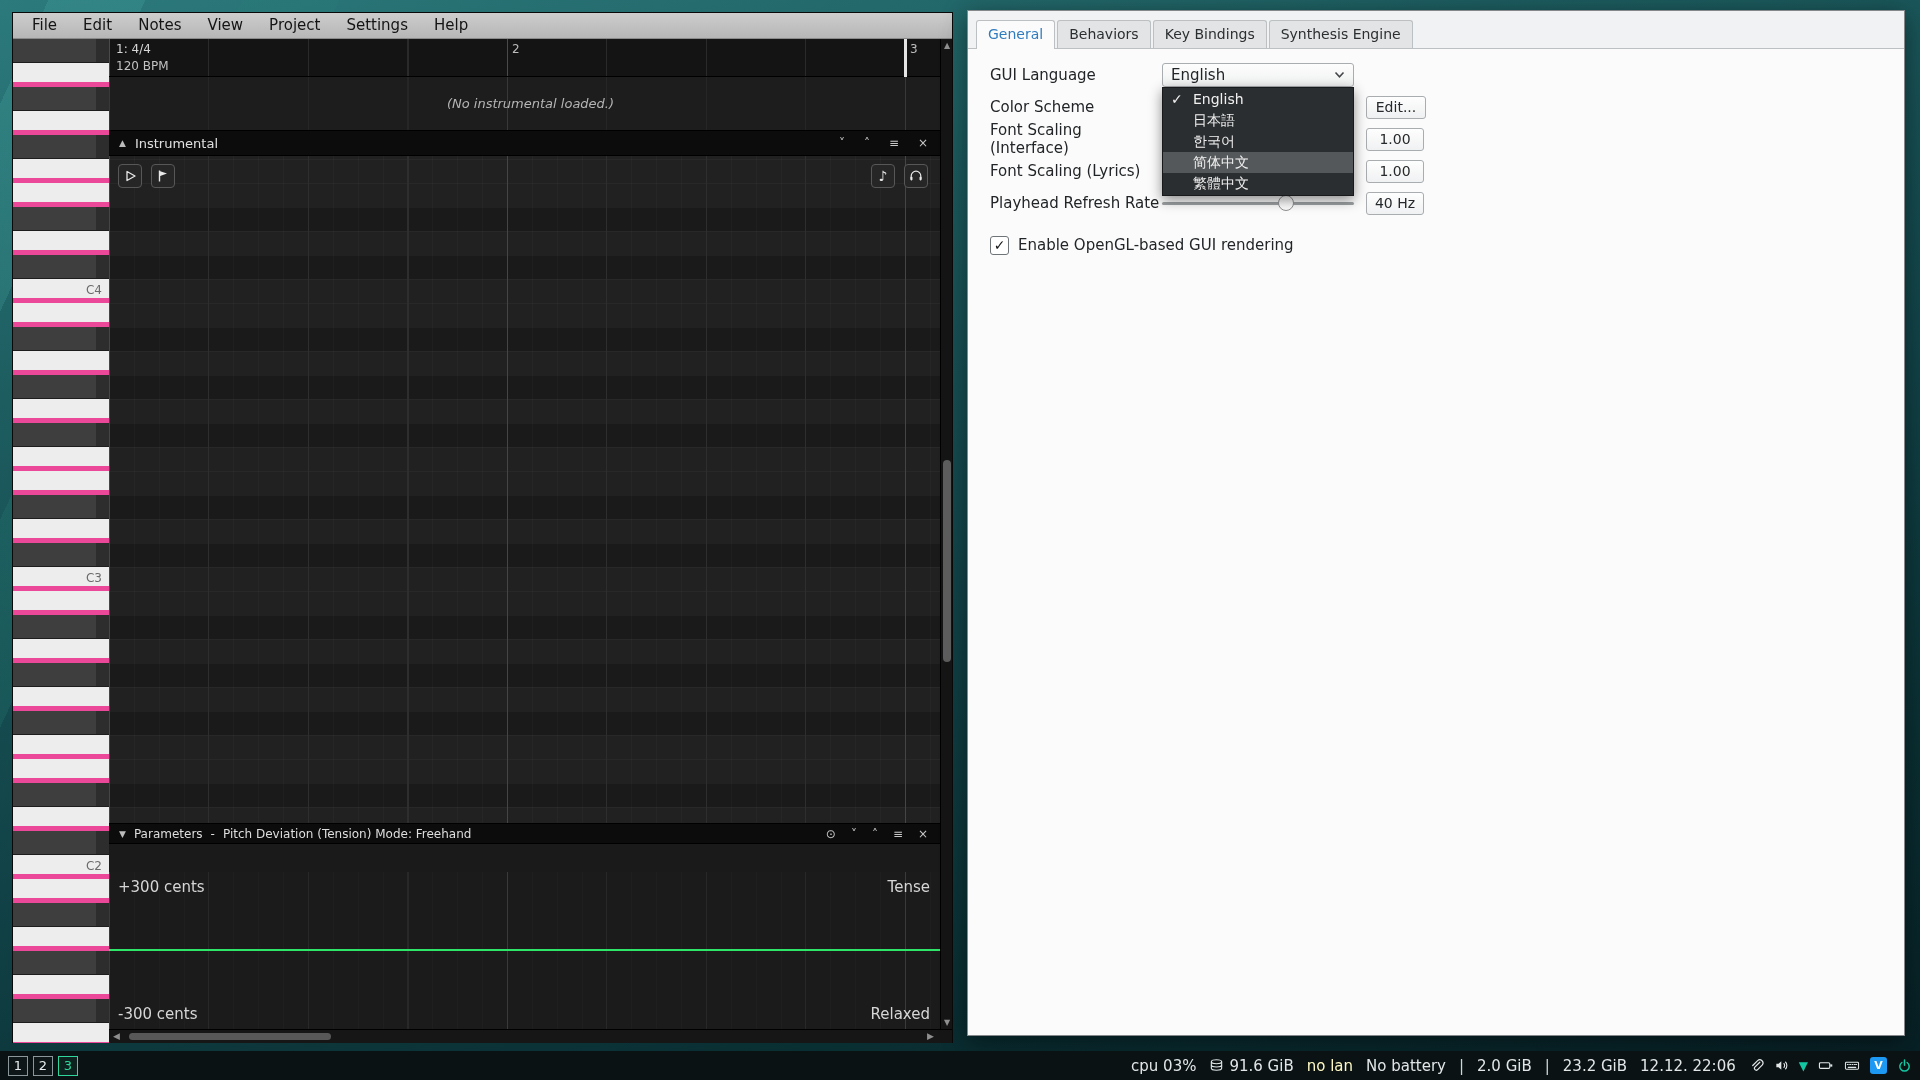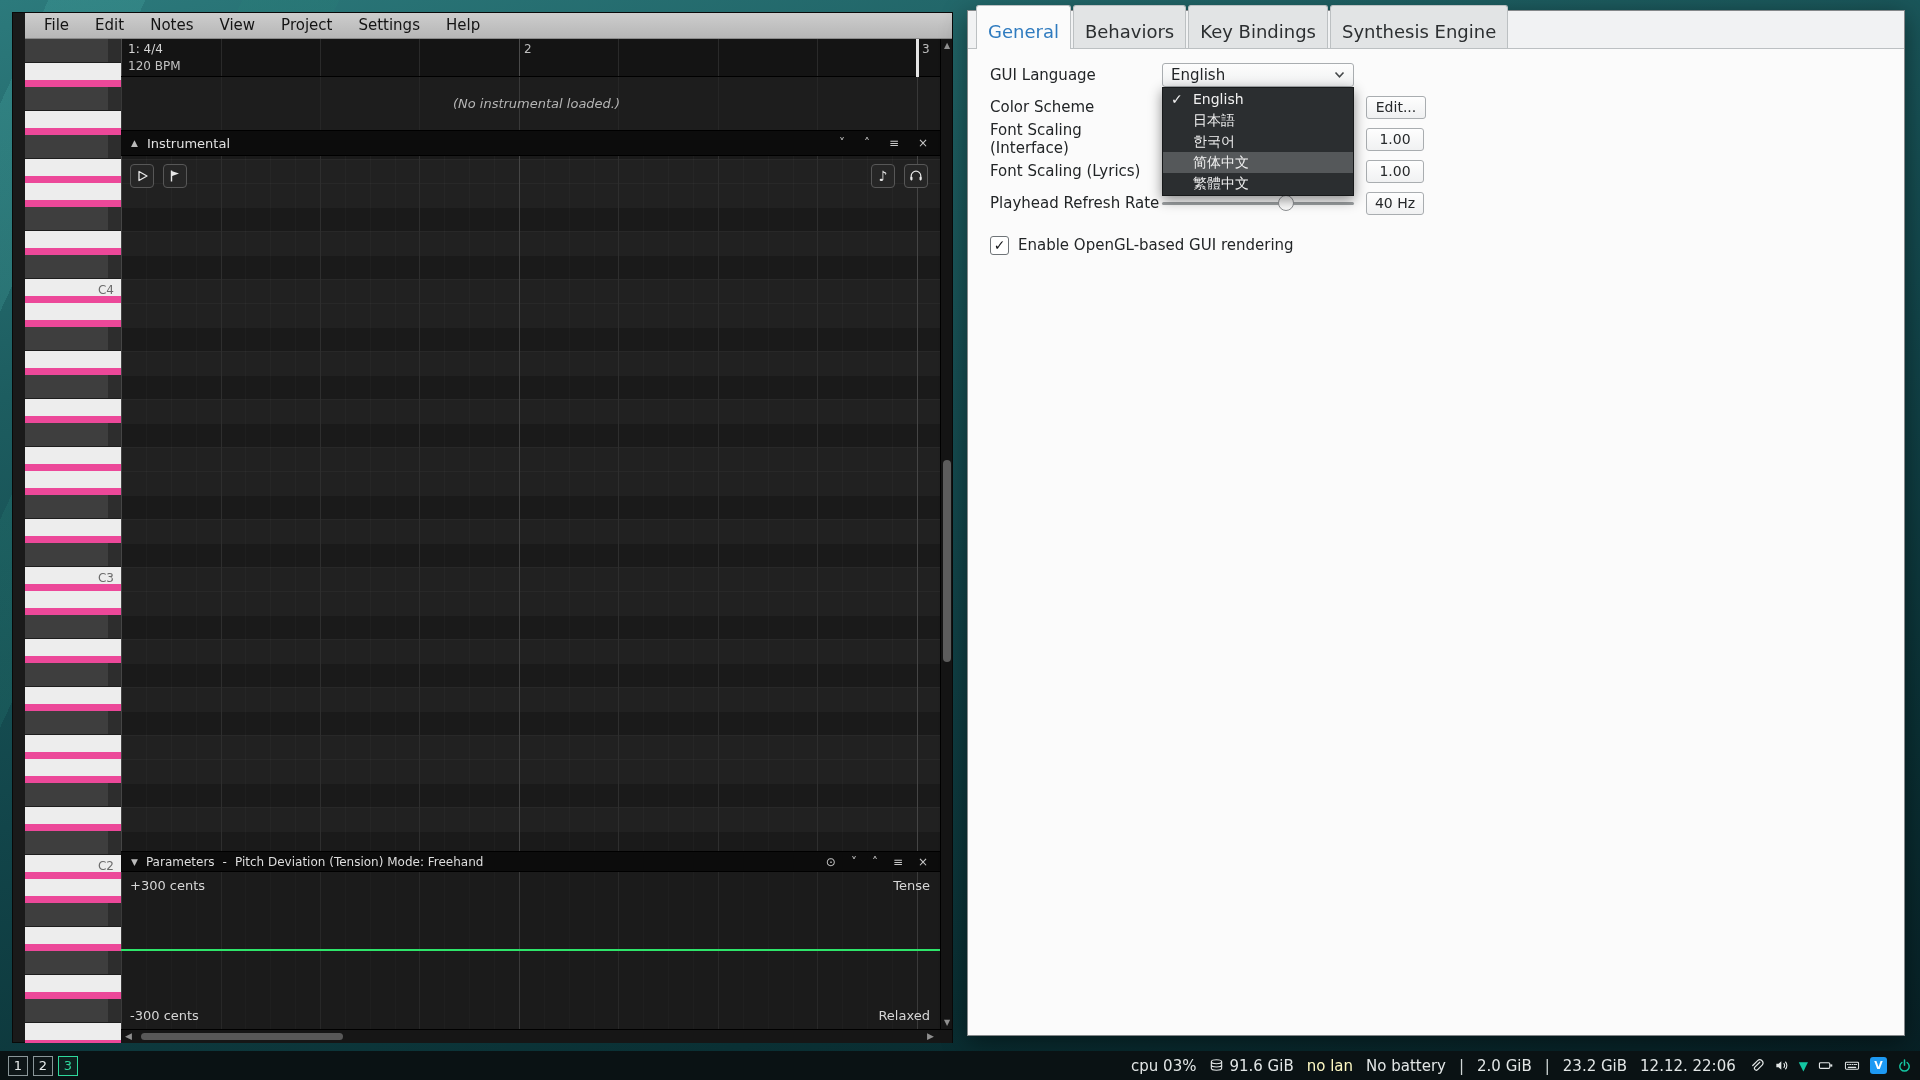--- a/index.html
+++ b/index.html
@@ -8,36 +8,36 @@
   .desktop{
     position:relative; width:1920px; height:1080px;
     background:
       linear-gradient(115deg, transparent 0 2%, rgba(90,200,190,0.16) 2% 6%, transparent 6% 10%, rgba(40,130,120,0.22) 10% 14%, transparent 14%),
       linear-gradient(165deg, #2c7a7c 0%, #1d5d60 25%, #12454a 52%, #0a3034 78%, #071f24 100%);
   }
 
   
   .app-window{
     position:absolute; left:12px; top:12px; width:941px; height:1031px;
-    background:#1a1a1a; border:1px solid #090909;padding-left:12px;
+    background:#1a1a1a; border:1px solid #090909;
   }
   .menubar{
     height:26px; background:linear-gradient(#cdcdcd,#b6b6b6);
     border-bottom:1px solid #8a8a8a;
     display:flex; align-items:center; padding-left:6px;
     font-size:15px; color:#141414;
   }
   .menu-item{ padding:0 13px; line-height:25px; }
 
   .app-body{ display:flex; height:1004px; }
 
   
   .piano{ width:96px; background:#0d0d0d; overflow:hidden; }
   .key{ height:24px; position:relative; }
-  .key.white{ background:#ededed; border-bottom:7px solid #ec4899; }
+  .key.white{ background:#ededed; border-bottom:5px solid #ec4899; }
   .key.black{ background:linear-gradient(90deg,#3e3e3e 0 86%, #2d2d2d 86%); border-bottom:1px solid #1d1d1d; }
   .key-label{ position:absolute; right:7px; top:0; line-height:23px; font-size:12px; color:#6b6b6b; }
 
   .main{ flex:1; position:relative; display:flex; flex-direction:column; }
 
   
   .ruler{
     height:38px; position:relative; color:#d6d6d6; font-size:12px;
     background-color:#141414;
     background-image:
@@ -97,26 +97,27 @@
   }
 
   
   .params-header{
     height:21px; background:#0c0c0c; display:flex; align-items:center;
     padding:0 10px; gap:8px; color:#dedede; font-size:12px;
     border-top:1px solid #000; border-bottom:1px solid #000;
   }
   .params-header .hdr-icons{ gap:15px; }
   .params{
-    height:157px; position:relative; color:#d6d6d6; font-size:13px;
+    height:157px; position:relative; color:#d6d6d6; font-size:15px;
     background-color:#1b1b1b;
     background-image:
       repeating-linear-gradient(90deg, #3a3a3a 0 1px, transparent 1px 398px),
       repeating-linear-gradient(90deg, #282828 0 1px, transparent 1px 99.5px),
       repeating-linear-gradient(90deg, rgba(255,255,255,0.02) 0 1px, transparent 1px 24.875px);
+    margin-top: 28px;
   }
   .p-tl{ position:absolute; left:9px; top:6px; }
   .p-tr{ position:absolute; right:22px; top:6px; }
   .p-bl{ position:absolute; left:9px; bottom:6px; }
   .p-br{ position:absolute; right:22px; bottom:6px; }
   .p-line{ position:absolute; left:0; right:0; top:77px; height:2px; background:#2ee56a; }
 
   
   .hscroll{ height:14px; background:#161616; border-top:1px solid #000; position:relative; }
   .hscroll .arrow{ position:absolute; top:1px; font-size:9px; color:#8f8f8f; }
@@ -133,21 +134,21 @@
   .settings{
     position:absolute; left:967px; top:10px; width:938px; height:1026px;
     background:#fbfbfb; border:1px solid #84888a;
     box-shadow:0 6px 24px rgba(0,0,0,0.45);
   }
   .tabbar{
     display:flex; align-items:flex-end; gap:2px; height:38px;
     padding:7px 8px 0 8px; background:#f1f2f3; border-bottom:1px solid #bcc0c2;
   }
   .tab{
-    padding:15px 11px 6px; font-size:18px; color:#2c2f31; background:#e2e4e5;
+    padding:5px 11px 6px; font-size:14px; color:#2c2f31; background:#e2e4e5;
     border:1px solid #bcc0c2; border-bottom:none; border-radius:3px 3px 0 0;margin-top:16px;
   }
   .tab.active{ background:#fbfbfb; color:#2f7bbf; margin-bottom:-1px; padding-bottom:7px; }
 
   .scontent{ position:relative; padding:10px 0 0 22px; font-size:15px; color:#222527; }
   .srow{ display:flex; align-items:center; height:32px; }
   .slabel{ width:172px; }
   .sctrl{ width:192px; display:flex; align-items:center; position:relative; height:100%; }
   .svalue{
     margin-left:12px; width:58px; height:23px; display:flex; align-items:center; justify-content:center;

